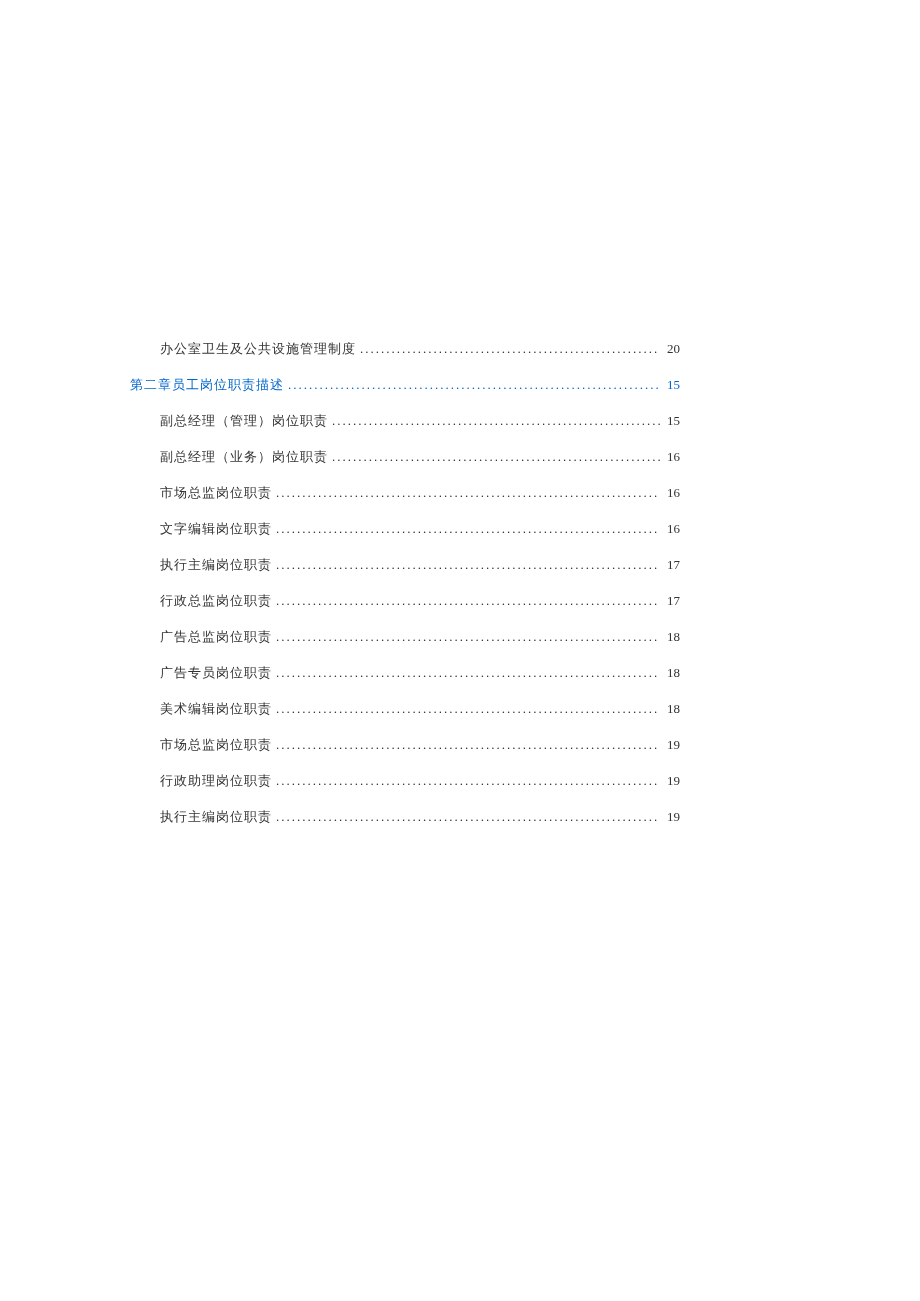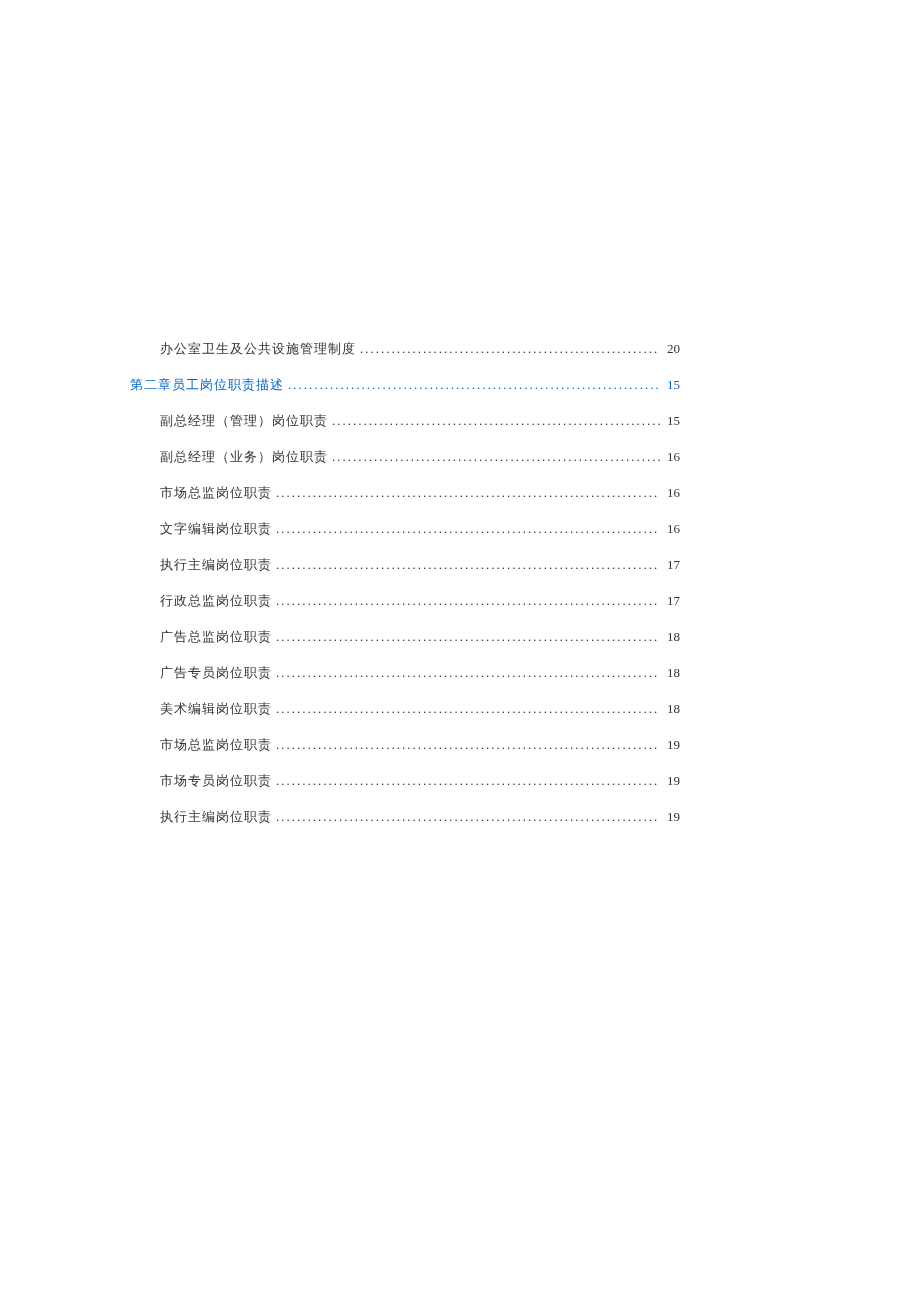--- a/index.html
+++ b/index.html
@@ -113,21 +113,21 @@
       <span class="toc-title">美术编辑岗位职责</span>
       <span class="toc-dots"></span>
       <span class="toc-page">18</span>
     </div>
     <div class="toc-entry indent-1">
       <span class="toc-title">市场总监岗位职责</span>
       <span class="toc-dots"></span>
       <span class="toc-page">19</span>
     </div>
     <div class="toc-entry indent-1">
-      <span class="toc-title">市场专员岗位职责</span>
+      <span class="toc-title">行政助理岗位职责</span>
       <span class="toc-dots"></span>
       <span class="toc-page">19</span>
     </div>
     <div class="toc-entry indent-1">
       <span class="toc-title">执行主编岗位职责</span>
       <span class="toc-dots"></span>
       <span class="toc-page">19</span>
     </div>
   </div>
 

